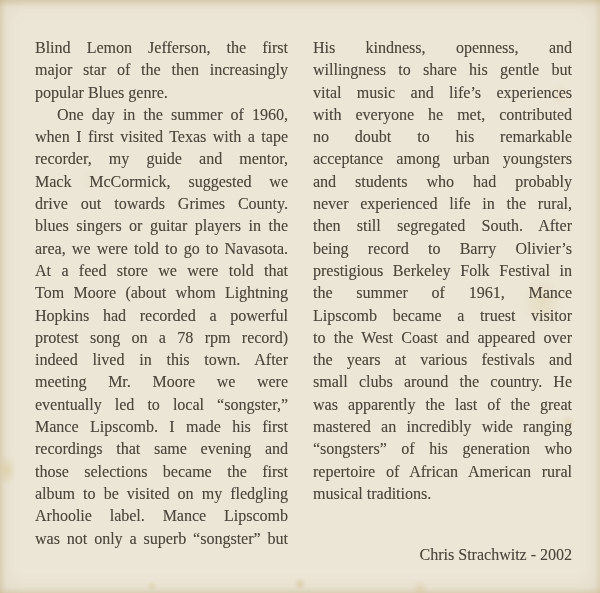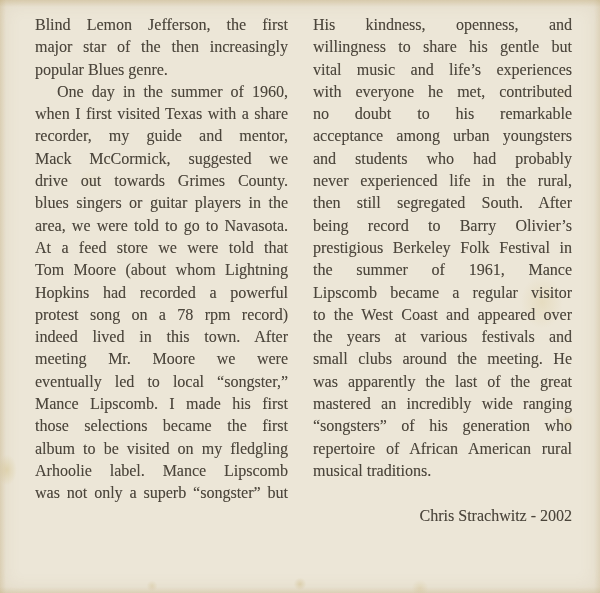--- a/index.html
+++ b/index.html
@@ -32,88 +32,89 @@
       radial-gradient(16px 16px at 90px 180px, rgba(205,180,100,0.08), rgba(205,180,100,0) 70%),
       linear-gradient(to bottom, rgba(190,165,105,0.30), rgba(190,165,105,0) 7px),
       linear-gradient(to top, rgba(190,165,105,0.20), rgba(190,165,105,0) 6px),
       linear-gradient(to right, rgba(190,165,105,0.22), rgba(190,165,105,0) 6px),
       linear-gradient(to left, rgba(190,165,105,0.16), rgba(190,165,105,0) 6px);
     box-shadow: inset 0 0 20px rgba(140,115,60,0.16);
   }
   .columns {
     position: absolute;
     left: 35px;
-    top: 14px;
+    top: 37px;
     width: 537px;
     display: flex;
     gap: 25px;
   }
   .col { color: var(--ink); }
   .col-left  { width: 253px; }
   .col-right { width: 259px; }
   .line {
     font-size: 16px;
     line-height: 22.3px;
     text-align: justify;
     text-align-last: justify;
     white-space: nowrap;      
     color: var(--ink);
     text-shadow: 0.2px 0.2px 0.4px rgba(75,69,59,0.35);
   }
   .line.end       { text-align-last: left; }
   .line.indent    { text-indent: 22px; }
   .line.blank     { height: 22.3px; }
-  .line.alignright{ text-align: right; text-align-last: right; }
+  .line.alignright{ text-align: right; text-align-last: right; margin-top: 16px; }
 </style>
 </head>
 <body>
 
 <div class="scan-page">
   <div class="columns">
     <div class="col col-left">
         <div class="line">Blind Lemon Jefferson, the first</div>
         <div class="line">major star of the then increasingly</div>
         <div class="line end">popular Blues genre.</div>
         <div class="line indent">One day in the summer of 1960,</div>
-        <div class="line">when I first visited Texas with a share</div>
+        <div class="line">when I first visited Texas with a tape</div>
         <div class="line">recorder, my guide and mentor,</div>
         <div class="line">Mack McCormick, suggested we</div>
         <div class="line">drive out towards Grimes County.</div>
         <div class="line">blues singers or guitar players in the</div>
         <div class="line">area, we were told to go to Navasota.</div>
         <div class="line">At a feed store we were told that</div>
         <div class="line">Tom Moore (about whom Lightning</div>
         <div class="line">Hopkins had recorded a powerful</div>
         <div class="line">protest song on a 78 rpm record)</div>
         <div class="line">indeed lived in this town. After</div>
         <div class="line">meeting Mr. Moore we were</div>
         <div class="line">eventually led to local “songster,”</div>
         <div class="line">Mance Lipscomb. I made his first</div>
+        <div class="line">recordings that same evening and</div>
         <div class="line">those selections became the first</div>
         <div class="line">album to be visited on my fledgling</div>
         <div class="line">Arhoolie label. Mance Lipscomb</div>
         <div class="line">was not only a superb “songster” but</div>
       </div>
     <div class="col col-right">
         <div class="line">His kindness, openness, and</div>
         <div class="line">willingness to share his gentle but</div>
         <div class="line">vital music and life’s experiences</div>
         <div class="line">with everyone he met, contributed</div>
         <div class="line">no doubt to his remarkable</div>
         <div class="line">acceptance among urban youngsters</div>
         <div class="line">and students who had probably</div>
         <div class="line">never experienced life in the rural,</div>
         <div class="line">then still segregated South. After</div>
         <div class="line">being record to Barry Olivier’s</div>
         <div class="line">prestigious Berkeley Folk Festival in</div>
         <div class="line">the summer of 1961, Mance</div>
-        <div class="line">Lipscomb became a regular visitor</div>
+        <div class="line">Lipscomb became a truest visitor</div>
         <div class="line">to the West Coast and appeared over</div>
         <div class="line">the years at various festivals and</div>
-        <div class="line">small clubs around the meeting. He</div>
+        <div class="line">small clubs around the country. He</div>
         <div class="line">was apparently the last of the great</div>
         <div class="line">mastered an incredibly wide ranging</div>
         <div class="line">“songsters” of his generation who</div>
         <div class="line">repertoire of African American rural</div>
         <div class="line end">musical traditions.</div>
         <div class="line blank">&nbsp;</div>
         <div class="line alignright">Chris Strachwitz - 2002</div>
       </div>
   </div>
 </div>

